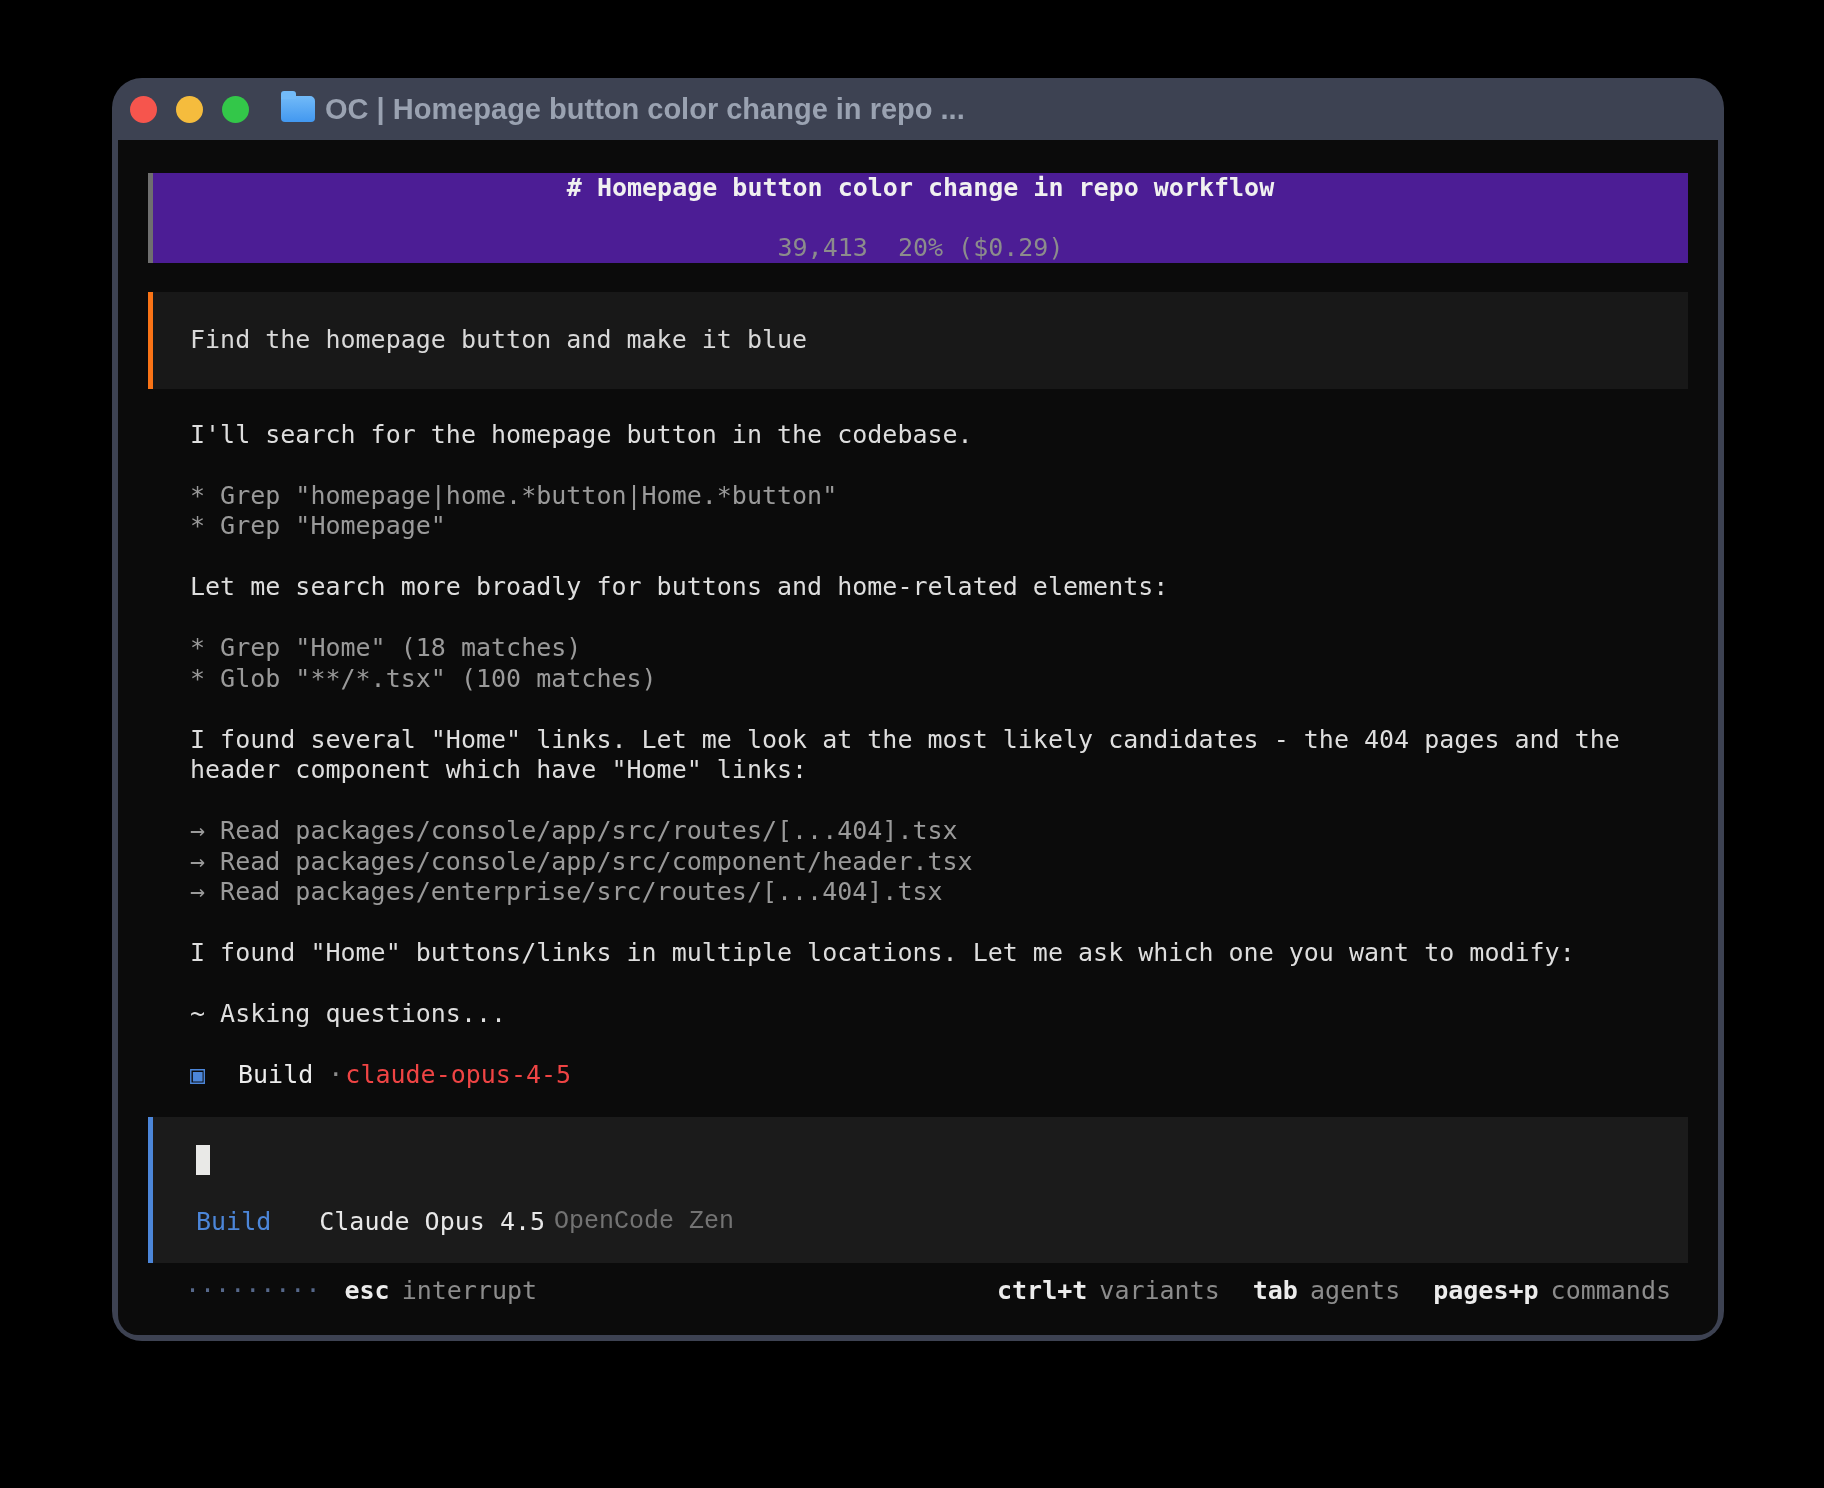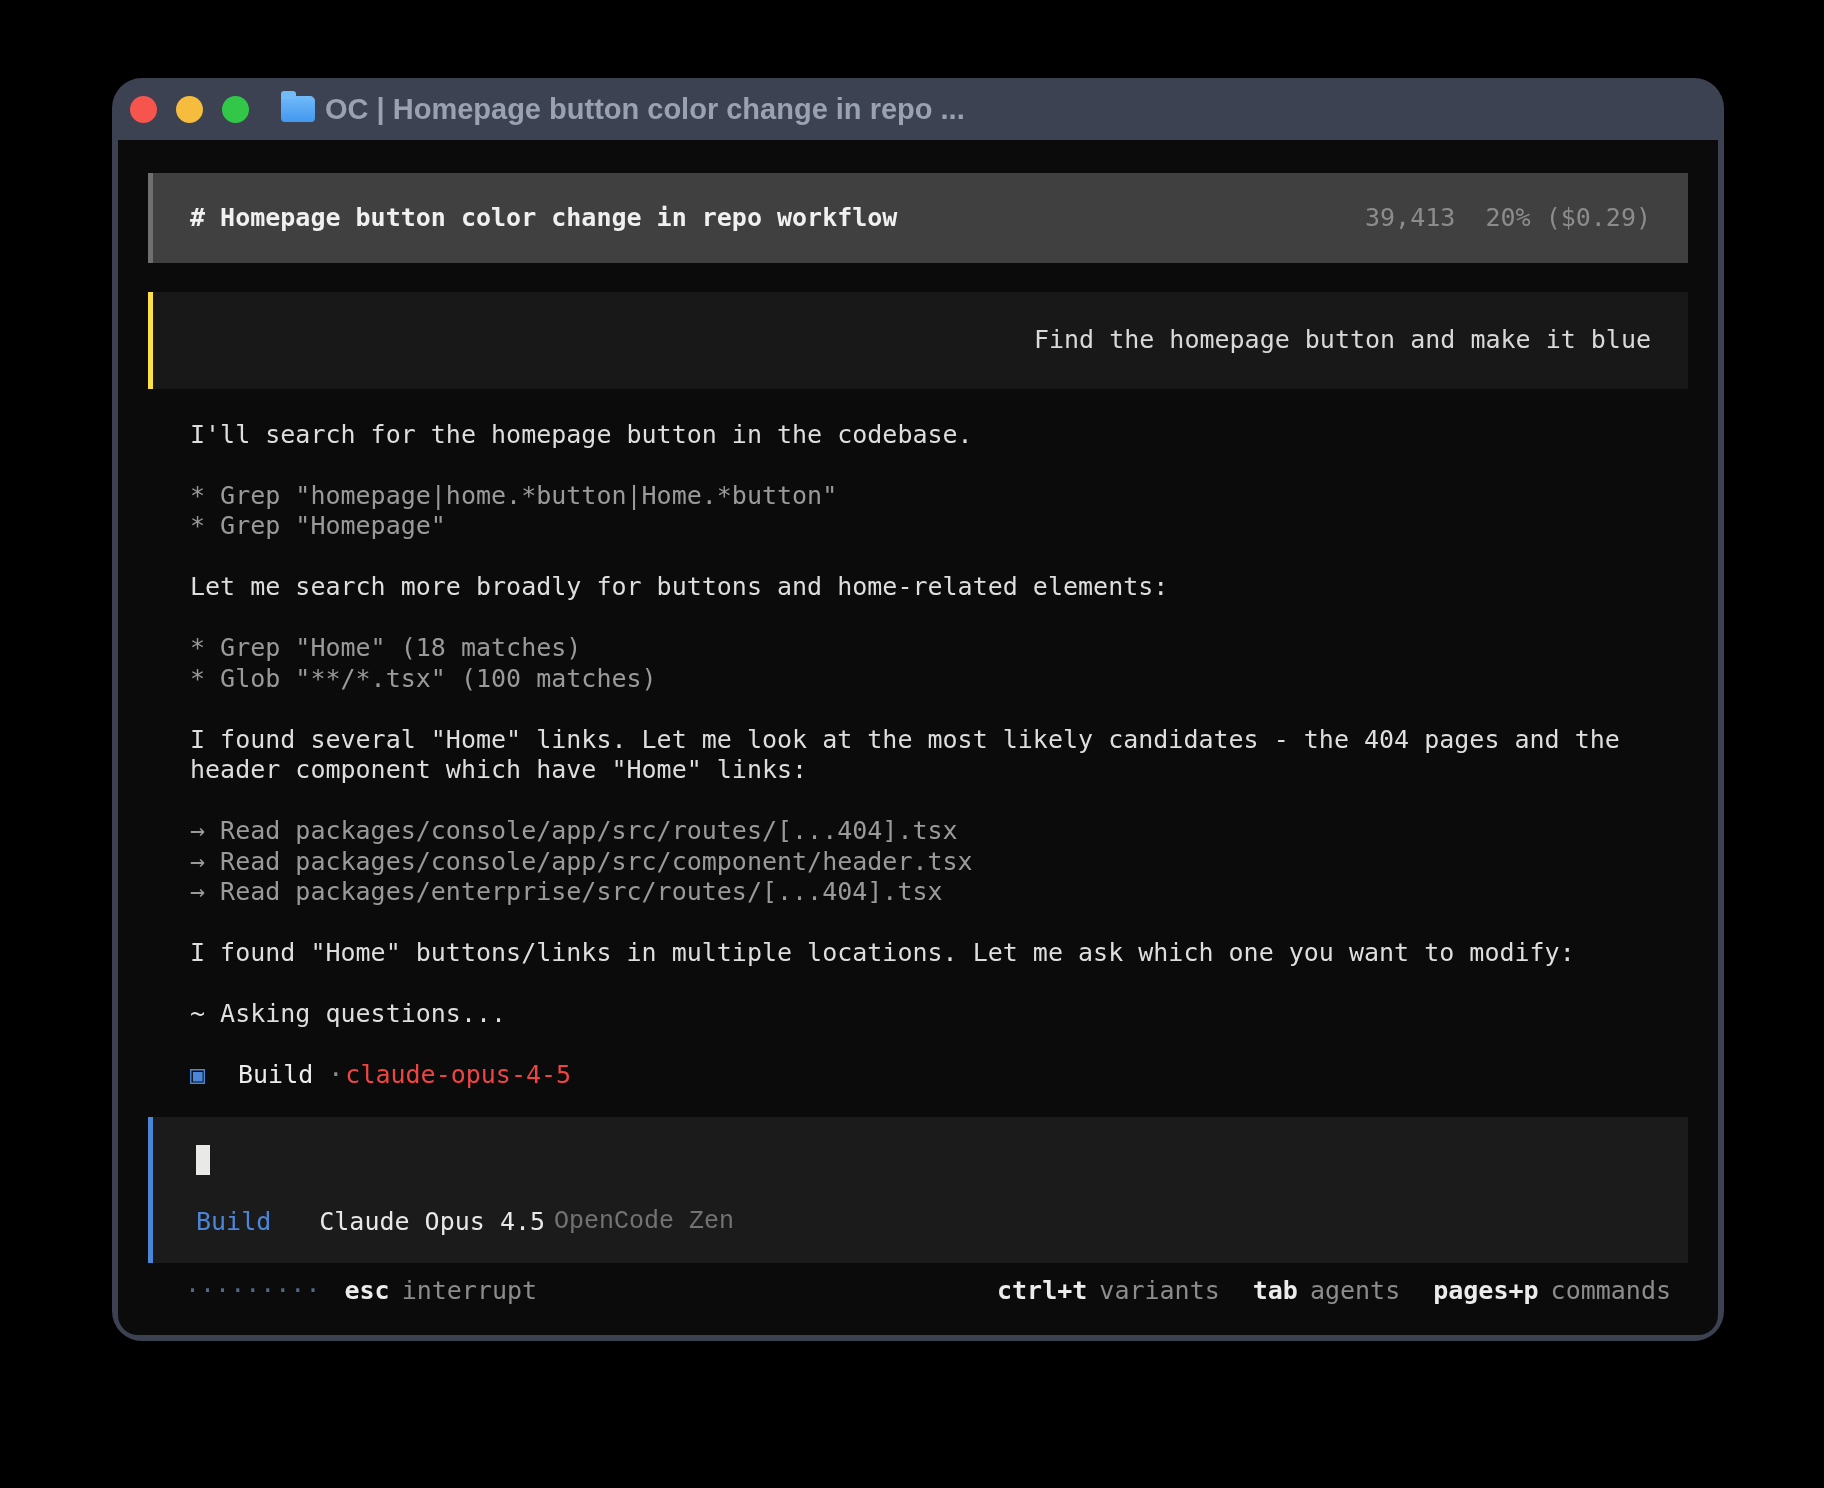--- a/index.html
+++ b/index.html
@@ -36,30 +36,30 @@
 
   
   .content {
     position:absolute; left:6px; right:6px; top:62px; bottom:6px;
     background:#0b0b0b; border-radius:0 0 20px 20px; overflow:hidden;
     padding:33px 30px 0 30px;
     font-size:25px; line-height:30.5px;
   }
 
   .session-header {
-    height:90px; background:#404040; border-left:5px solid #6f6f6f;
+    height:90px; background:#4c1d95; border-left:5px solid #6f6f6f;
     display:flex; align-items:center; justify-content:space-between;
-    padding:0 37px; margin-bottom:29px;
+    padding:0 37px; margin-bottom:29px;flex-direction:column;
   }
   .session-title { color:#f0f0f0; font-weight:bold; white-space:pre; }
   .session-stats { color:#8c8c8c; white-space:pre; }
 
   .user-block {
-    background:#181818; border-left:5px solid #fde047;
-    padding:33px 37px; margin-bottom:31px;text-align:right;
+    background:#181818; border-left:5px solid #f97316;
+    padding:33px 37px; margin-bottom:31px;
   }
   .user-text { color:#d9d9d9; white-space:pre; }
 
   .transcript { padding-left:42px; padding-right:0; }
   .para { margin-bottom:30.5px; }
   .para:last-child { margin-bottom:0; }
   .line { white-space:pre; }
   .wrap { white-space:normal; }
   .bright { color:#dedede; }
   .dim { color:#9a9a9a; }

